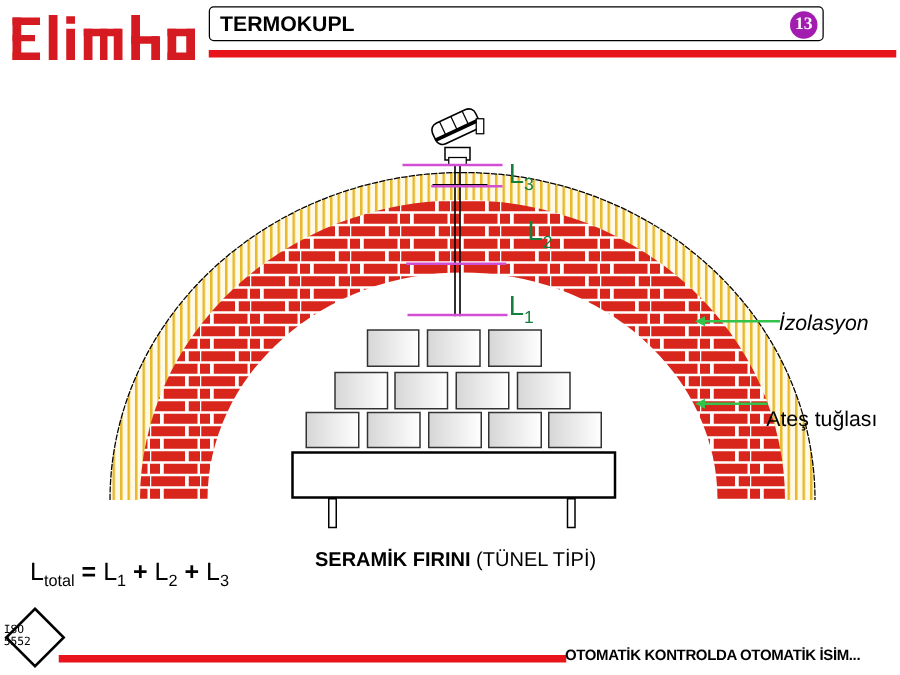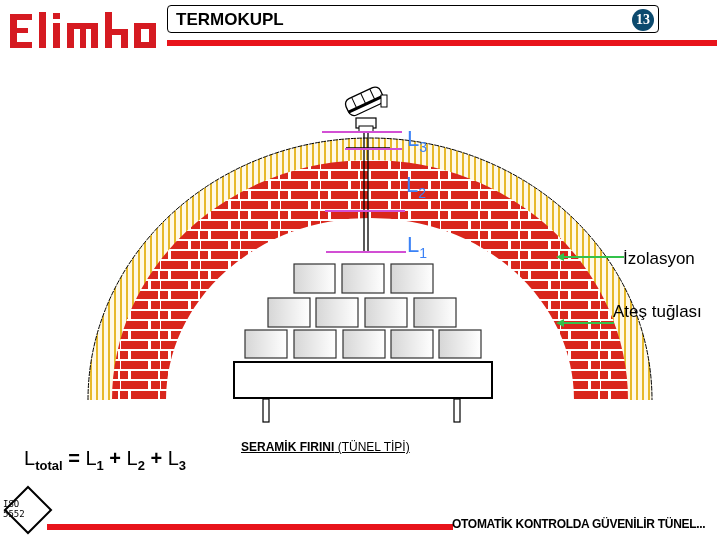--- a/index.html
+++ b/index.html
@@ -1,28 +1,28 @@
 <!DOCTYPE html>
 <html><head>
 <meta charset="utf-8">
 <style>
   html, body { margin:0; padding:0; }
   body { width:720px; height:540px; background:#ffffff; position:relative; overflow:hidden; font-family:"Liberation Sans", sans-serif; }
   .logo { position:absolute; left:8px; top:10px; width:152px; height:40px; }
   .title-box { position:absolute; left:167px; top:5px; width:492px; height:28px; border:1.5px solid #000; border-radius:4px; box-sizing:border-box; }
   .title-text { position:absolute; left:8px; top:4px; font-size:17px; font-weight:bold; color:#000; letter-spacing:0px; }
-  .page-badge { position:absolute; right:4px; top:3px; width:22px; height:22px; border-radius:50%; background:#0c4a6e; color:#fff; font-family:"Liberation Serif", serif; font-weight:bold; font-size:14px; display:flex; align-items:center; justify-content:center; }
+  .page-badge { position:absolute; right:4px; top:3px; width:22px; height:22px; border-radius:50%; background:#a21caf; color:#fff; font-family:"Liberation Serif", serif; font-weight:bold; font-size:14px; display:flex; align-items:center; justify-content:center; }
   .top-rule { position:absolute; left:167px; top:40px; width:550px; height:6px; background:#e8141b; }
   .diagram { position:absolute; left:0; top:0; }
-  .label-L { position:absolute; color:#3b82f6; font-size:22px; }
+  .label-L { position:absolute; color:#15803d; font-size:22px; }
   .label-L sub { font-size:14px; vertical-align:-6px; }
   .callout { position:absolute; font-size:17px; color:#000; white-space:nowrap; }
   .formula { position:absolute; left:24px; top:447px; font-size:20px; color:#000; white-space:nowrap; }
-  .formula sub { font-size:13px; vertical-align:-5px;font-weight:bold; }
-  .caption { position:absolute; left:241px; top:440px; font-size:12px; color:#000; white-space:nowrap;text-decoration:underline; }
+  .formula sub { font-size:13px; vertical-align:-5px; }
+  .caption { position:absolute; left:252px; top:440px; font-size:16px; color:#000; white-space:nowrap; }
   .caption b { font-weight:bold; }
   .iso { position:absolute; left:3px; top:485px; width:50px; height:50px; }
   .iso-text { position:absolute; left:0; top:14px; width:50px; text-align:left; font-family:"DejaVu Sans Mono", monospace; font-size:9px; line-height:10px; color:#000; }
   .bottom-rule { position:absolute; left:47px; top:524px; width:406px; height:6px; background:#e8141b; }
   .slogan { position:absolute; left:452px; top:517px; font-size:12px; font-weight:bold; color:#000; white-space:nowrap; letter-spacing:-0.3px; }
 </style>
 </head>
 <body>
 
 <svg class="logo" viewBox="0 0 152 40">
@@ -136,36 +136,36 @@
 
   <g stroke="#33c24a" stroke-width="2" fill="#33c24a">
     <line x1="560" y1="257" x2="624" y2="257"></line>
     <polygon points="556,257 564,253 564,261" stroke="none"></polygon>
     <line x1="560" y1="323" x2="614" y2="323"></line>
     <polygon points="556,323 564,319 564,327" stroke="none"></polygon>
   </g>
 </svg>
 
 <div class="label-L" style="left:407px;top:126px;"><span>L</span><sub>3</sub></div>
-<div class="label-L" style="left:406px;top:172px;"><span>L</span><sub>2</sub></div>
+<div class="label-L" style="left:422px;top:172px;"><span>L</span><sub>2</sub></div>
 <div class="label-L" style="left:407px;top:232px;"><span>L</span><sub>1</sub></div>
 
-<div class="callout" style="left:623px;top:249px;">İzolasyon</div>
-<div class="callout" style="left:613px;top:302px;">Ateş tuğlası</div>
+<div class="callout" style="left:623px;top:249px;font-style:italic;">İzolasyon</div>
+<div class="callout" style="left:613px;top:326px;">Ateş tuğlası</div>
 
 <div class="formula">
   <span>L</span><sub>total</sub><b> = </b><span>L</span><sub>1</sub><b> + </b><span>L</span><sub>2</sub><b> + </b><span>L</span><sub>3</sub>
 </div>
 
 <div class="caption"><b>SERAMİK FIRINI</b><span> (TÜNEL TİPİ)</span></div>
 
 <div class="iso">
   <svg width="50" height="50" viewBox="0 0 50 50">
     <polygon points="25,2 48,25 25,48 2,25" fill="#fff" stroke="#000" stroke-width="2"></polygon>
   </svg>
   <div class="iso-text">
       <div>ISO</div>
       <div>5552</div>
     </div>
 </div>
 
 <div class="bottom-rule"></div>
-<div class="slogan">OTOMATİK KONTROLDA GÜVENİLİR TÜNEL...</div>
+<div class="slogan">OTOMATİK KONTROLDA OTOMATİK İSİM...</div>
 
 </body></html>

